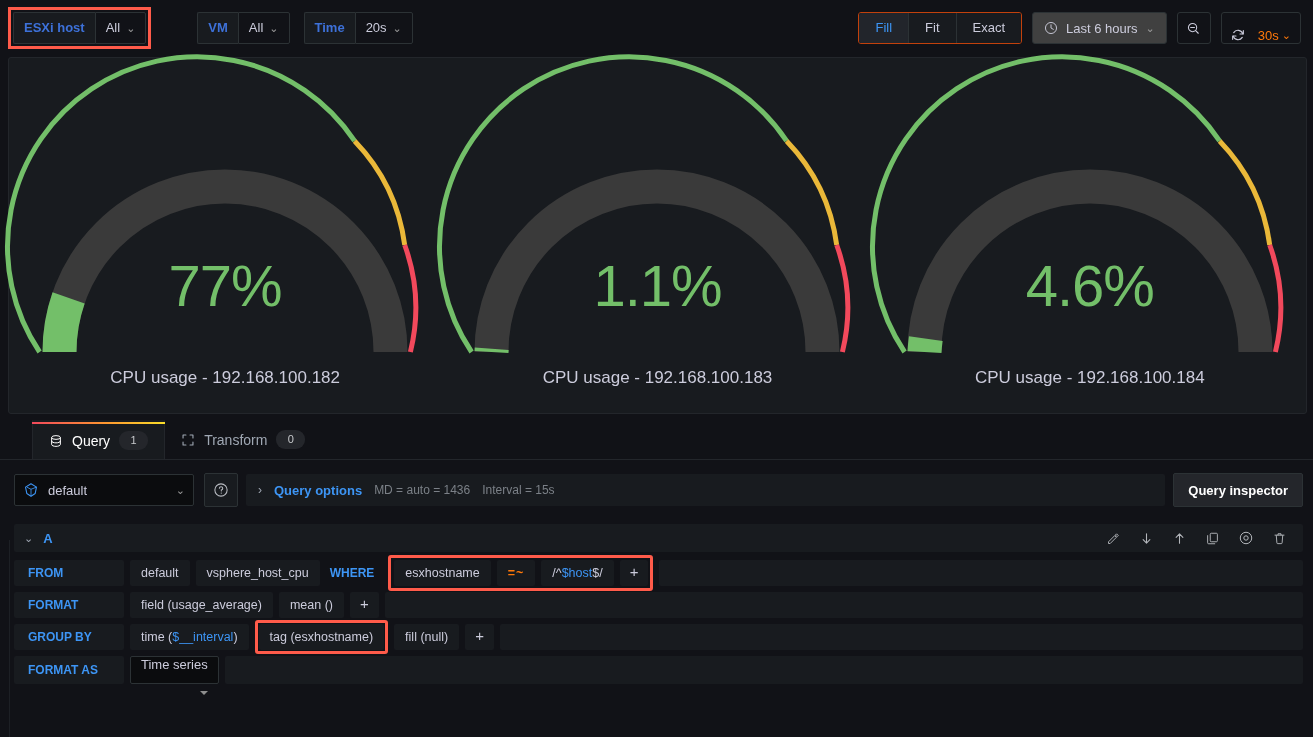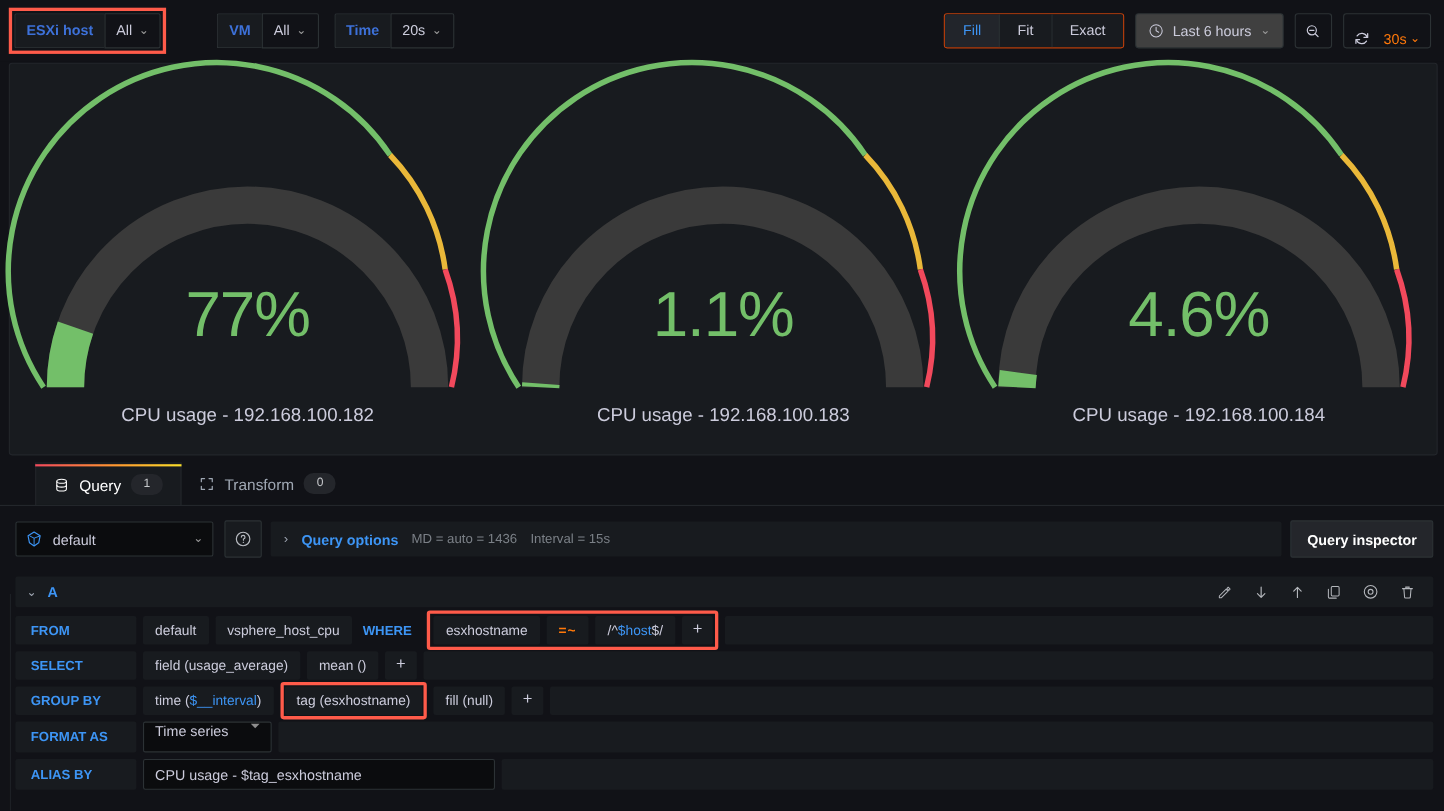--- a/index.html
+++ b/index.html
@@ -176,22 +176,22 @@
   .hlbox-solo{
     border:3px solid #ff5b4a;border-radius:3px;padding:1px;
     display:inline-flex;margin-right:6px;box-sizing:border-box;
   }
   .hlbox-solo .seg{margin-right:0;}
   .erow .rowfill{
     flex:1;height:26px;background:#181b1f;border-radius:2px;
   }
   .sel-box{
     height:28px;background:#0b0c0e;border:1px solid #2c3235;border-radius:2px;
-    display:flex;align-items:flex-start;padding:0 10px;gap:18px;color:#ccccdc;font-size:13px;
-    margin-right:6px;box-sizing:border-box;
+    display:flex;align-items:flex-end;padding:0 10px;gap:18px;color:#ccccdc;font-size:13px;
+    margin-right:6px;box-sizing:border-box;flex-direction:column;
   }
   .inp-box{
     width:320px;height:28px;background:#0b0c0e;border:1px solid #2c3235;border-radius:2px;
     display:flex;align-items:center;padding:0 10px;color:#ccccdc;font-size:13px;
     margin-right:6px;box-sizing:border-box;
   }
   .erow.tall{height:28px;}
   .erow.tall .elabel{height:28px;line-height:28px;}
   .erow.tall .rowfill{height:28px;}
 
@@ -424,21 +424,21 @@
         <div class="hlbox">
           <div class="seg">esxhostname</div>
           <div class="seg op">=~</div>
           <div class="seg"><span>/^</span><span class="v">$host</span><span>$/</span></div>
           <div class="seg plus">+</div>
         </div>
         <div class="rowfill"></div>
       </div>
 
       <div class="erow">
-        <div class="elabel">SELECT</div>
+        <div class="elabel">FORMAT</div>
         <div class="seg">field (usage_average)</div>
         <div class="seg">mean ()</div>
         <div class="seg plus">+</div>
         <div class="rowfill"></div>
       </div>
 
       <div class="erow">
         <div class="elabel">GROUP BY</div>
         <div class="seg"><span>time (</span><span class="v">$__interval</span><span>)</span></div>
         <div class="hlbox-solo">
@@ -451,26 +451,19 @@
 
       <div class="erow tall">
         <div class="elabel">FORMAT AS</div>
         <div class="sel-box">
           <span>Time series</span>
           <span class="caret"></span>
         </div>
         <div class="rowfill"></div>
       </div>
 
-      <div class="erow tall">
-        <div class="elabel">ALIAS BY</div>
-        <div class="inp-box">
-          <span>CPU usage - $tag_esxhostname</span>
-        </div>
-        <div class="rowfill"></div>
-      </div>
 
     </div>
   </div>
 
   <div class="leftbar"></div>
 
 </div>
 
 </body></html>

